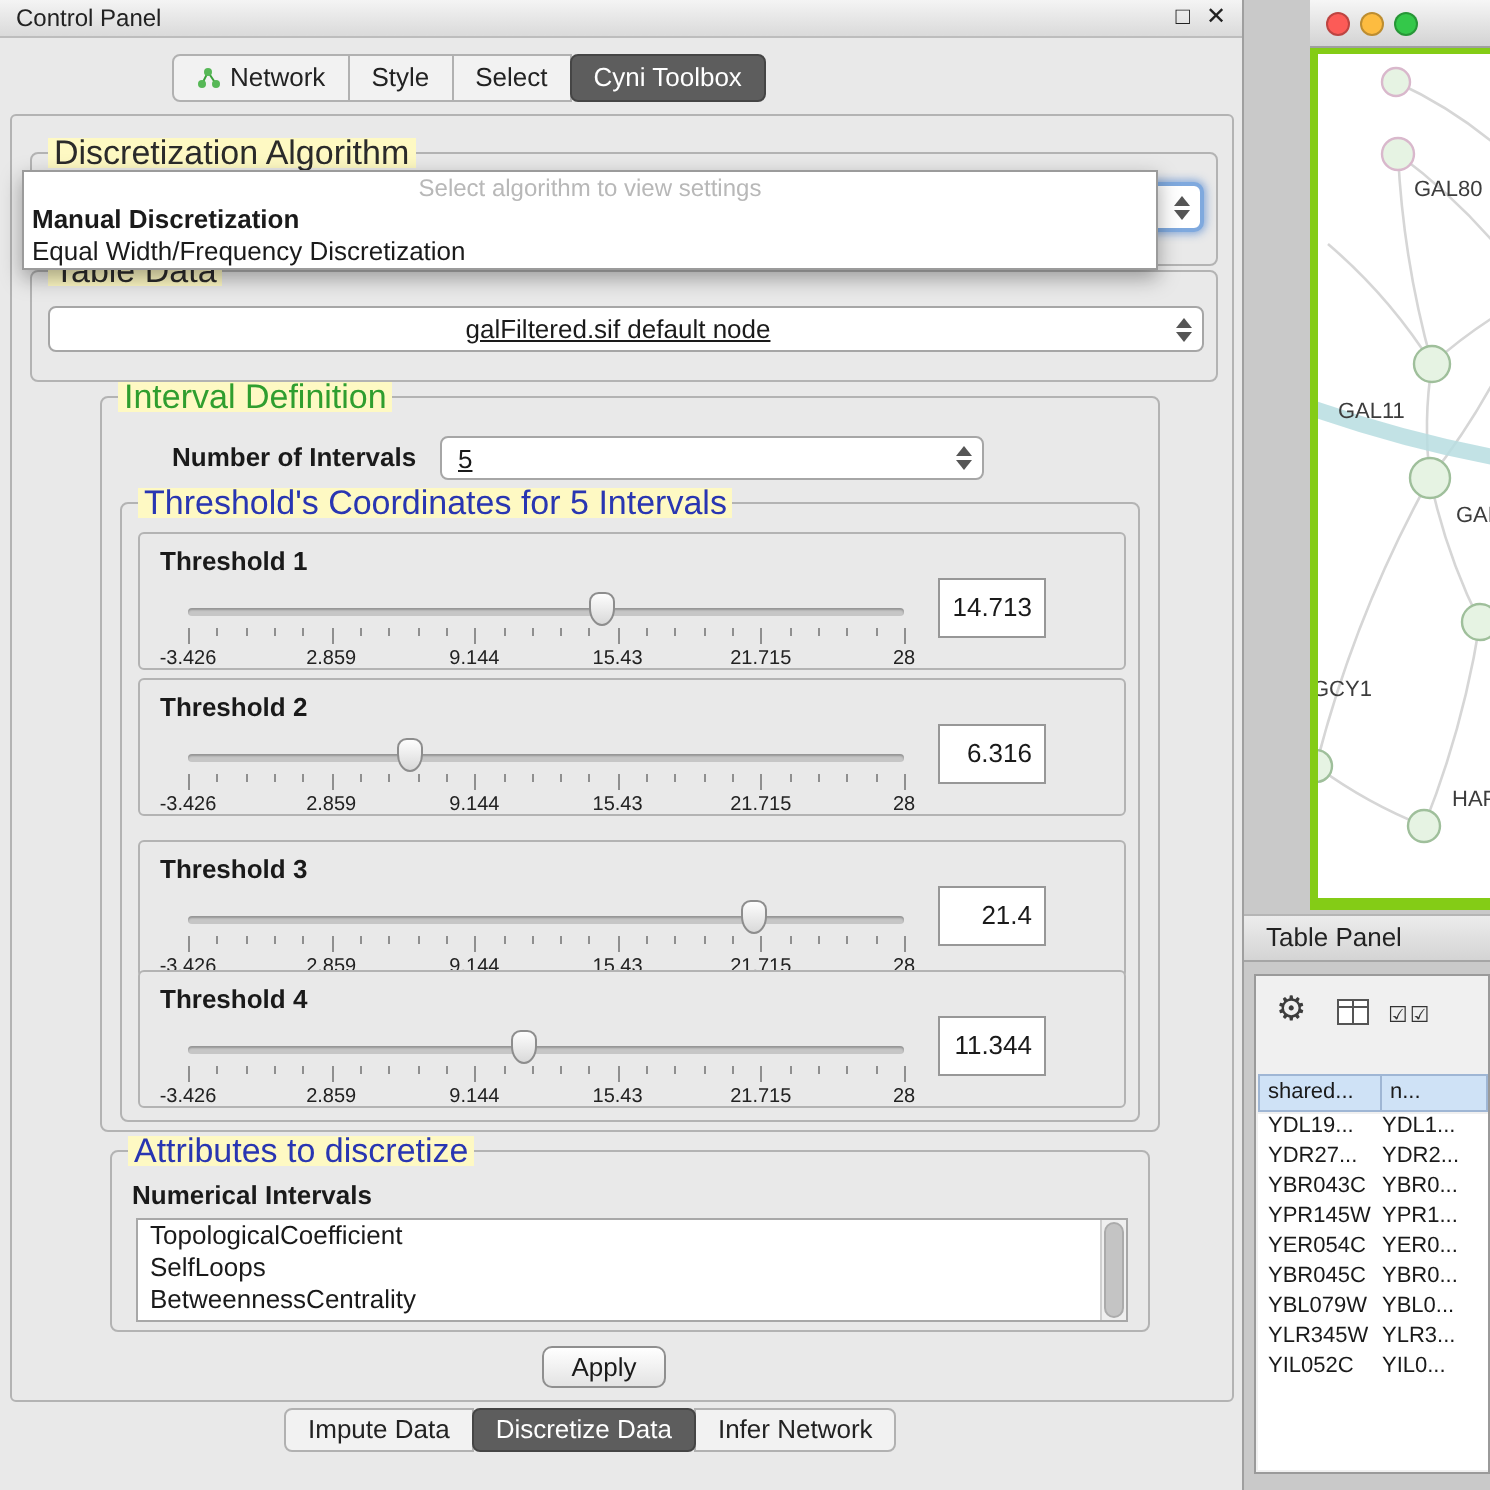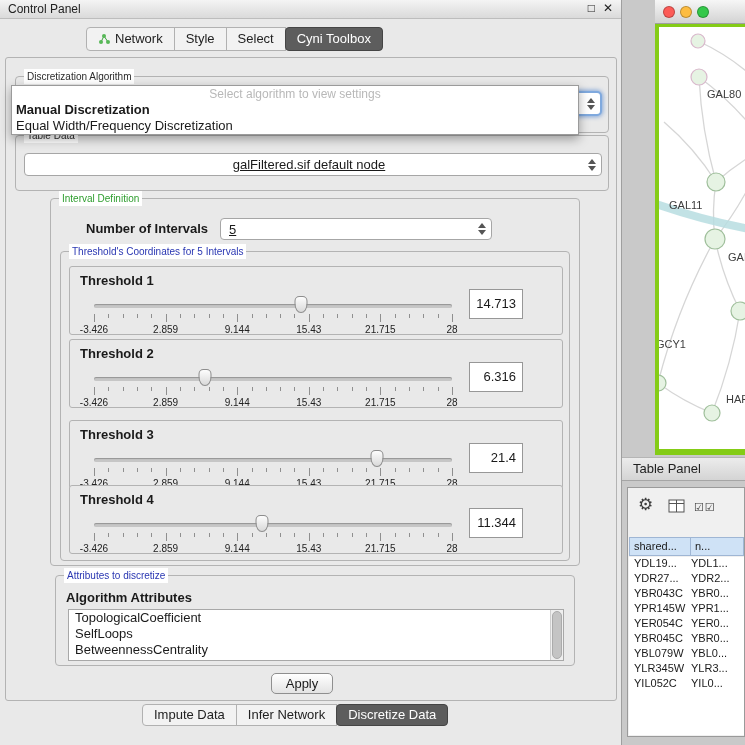--- a/index.html
+++ b/index.html
@@ -15,21 +15,21 @@
 
   .cp-tabs{position:absolute;left:86px;top:27px;height:24px;display:flex;}
   .tab{border:1px solid #b1b1b1;background:#f2f2f2;padding:0 11px;line-height:22px;font-size:13px;margin-left:-1px;display:flex;align-items:center;gap:5px;color:#222;white-space:nowrap;}
   .tab:first-child{margin-left:0;border-radius:4px 0 0 4px;}
   .tab:last-child{border-radius:0 4px 4px 0;}
   .tab.selected{background:#5d5d5d;color:#fff;border-color:#454545;border-radius:4px;z-index:2;}
 
   .cp-body{position:absolute;left:5px;top:57px;width:612px;height:644px;border:1px solid #b3b3b3;border-radius:3px;background:#e9e9e9;}
 
   .group{position:absolute;border:1px solid #b3b3b3;border-radius:4px;}
-  .group-title{position:absolute;top:-8px;left:8px;background:#ffffff;padding:0 3px;font-size:10px;color:#2b2b2b;line-height:15px;white-space:nowrap;}
+  .group-title{position:absolute;top:-8px;left:8px;background:#fef9c3;padding:0 3px;font-size:17px;color:#2b2b2b;line-height:15px;white-space:nowrap;}
   .group-title.green{color:#2f9e2f;}
   .group-title.blue{color:#2936b2;}
 
   .combo{position:absolute;background:#fff;border:1px solid #a6a6a6;border-radius:4px;display:flex;align-items:center;}
   .combo .val{flex:1;padding-left:8px;font-size:13px;white-space:nowrap;overflow:hidden;text-decoration:underline;}
   .stepper{width:16px;display:flex;flex-direction:column;align-items:center;gap:2px;padding-right:2px;}
   .stepper i{display:block;width:0;height:0;border-left:4px solid transparent;border-right:4px solid transparent;}
   .stepper .up{border-bottom:5px solid #555;}
   .stepper .down{border-top:5px solid #555;}
 
@@ -351,45 +351,45 @@
               </div>
           </div>
           <div class="value-box">11.344</div>
         </div>
 
       </div>
     </div>
 
     <div class="group" id="attr-group">
       <span class="group-title blue">Attributes to discretize</span>
-      <span id="attr-label">Algorithm Attributes</span>
+      <span id="attr-label">Numerical Intervals</span>
       <div id="attr-list">
         <div class="list-items">
             <div class="list-item">TopologicalCoefficient</div>
             <div class="list-item">SelfLoops</div>
             <div class="list-item">BetweennessCentrality</div>
           </div>
         <div class="vscroll">
             <div class="vthumb"></div>
           </div>
       </div>
     </div>
 
     <div id="apply-btn">Apply</div>
   </div>
 
   <div class="cp-bottom">
     <div class="tab">
         <span>Impute Data</span>
       </div>
+    <div class="tab selected">
+        <span>Discretize Data</span>
+      </div>
     <div class="tab">
         <span>Infer Network</span>
-      </div>
-    <div class="tab selected">
-        <span>Discretize Data</span>
       </div>
   </div>
 </div>
 
 <div id="net-win">
   <div id="net-title">
     <span class="light" style="left: 8px; background: rgb(252, 91, 87);"></span>
     <span class="light" style="left: 25px; background: rgb(253, 188, 64);"></span>
     <span class="light" style="left: 42px; background: rgb(52, 200, 74);"></span>
   </div>

